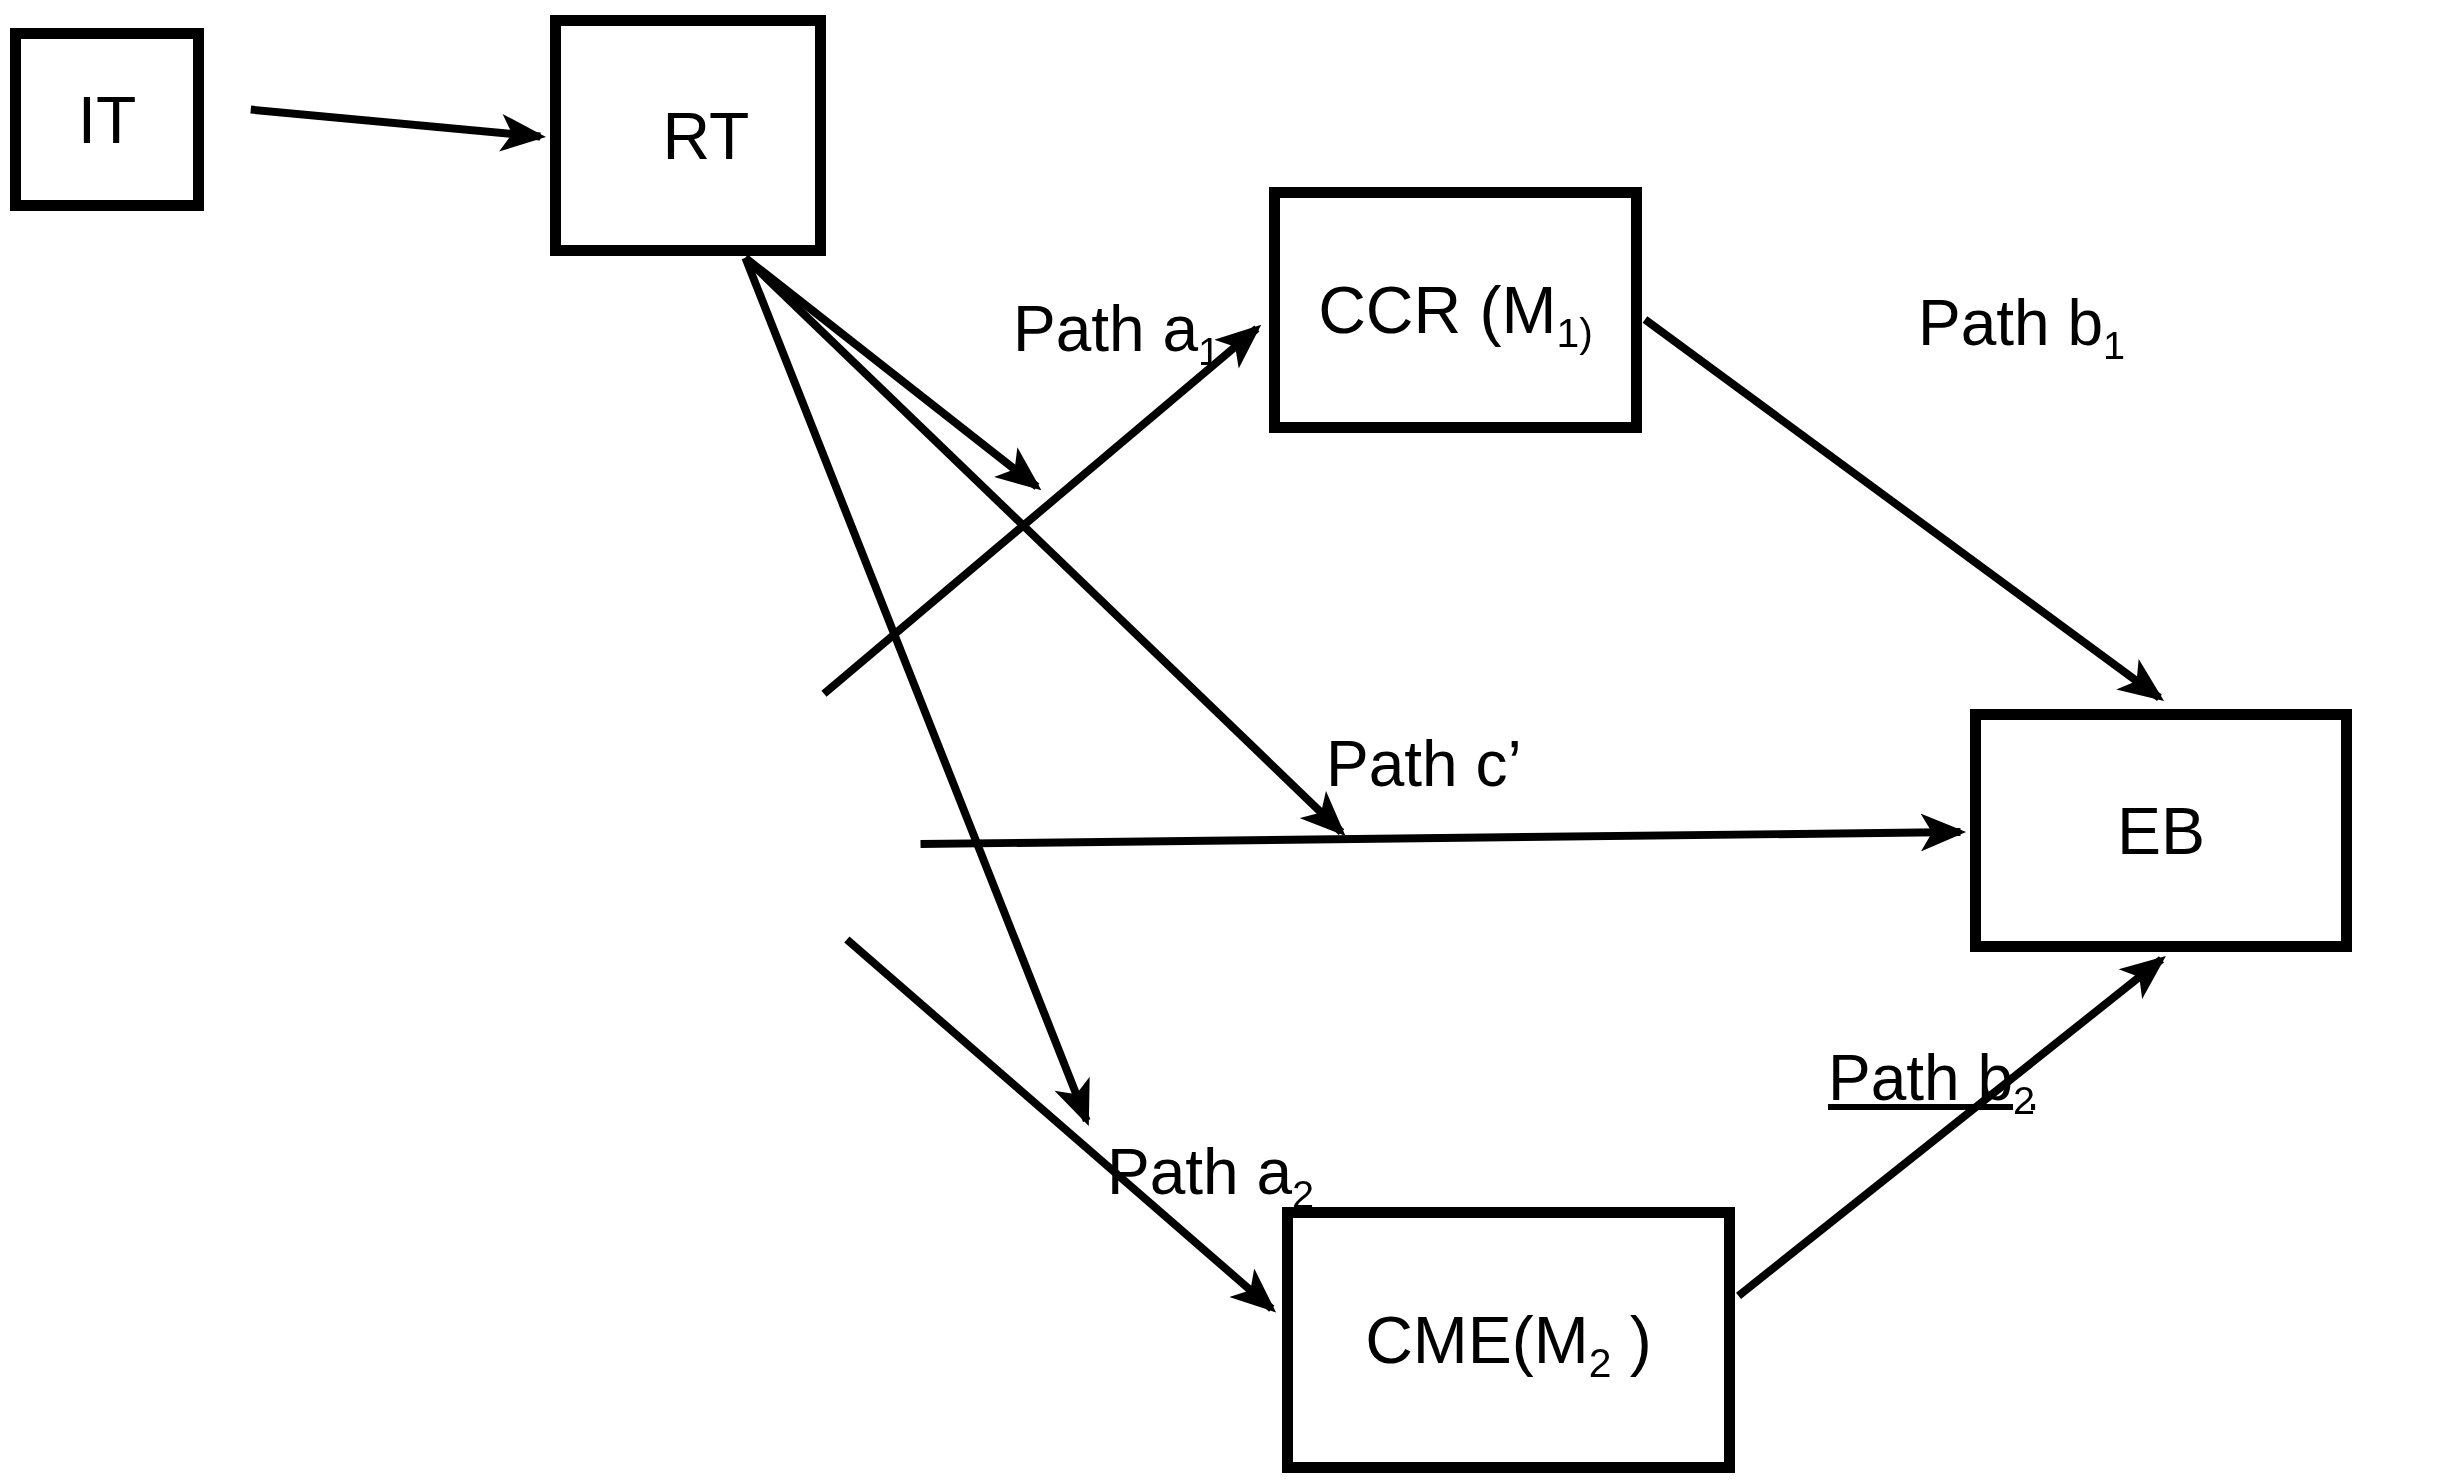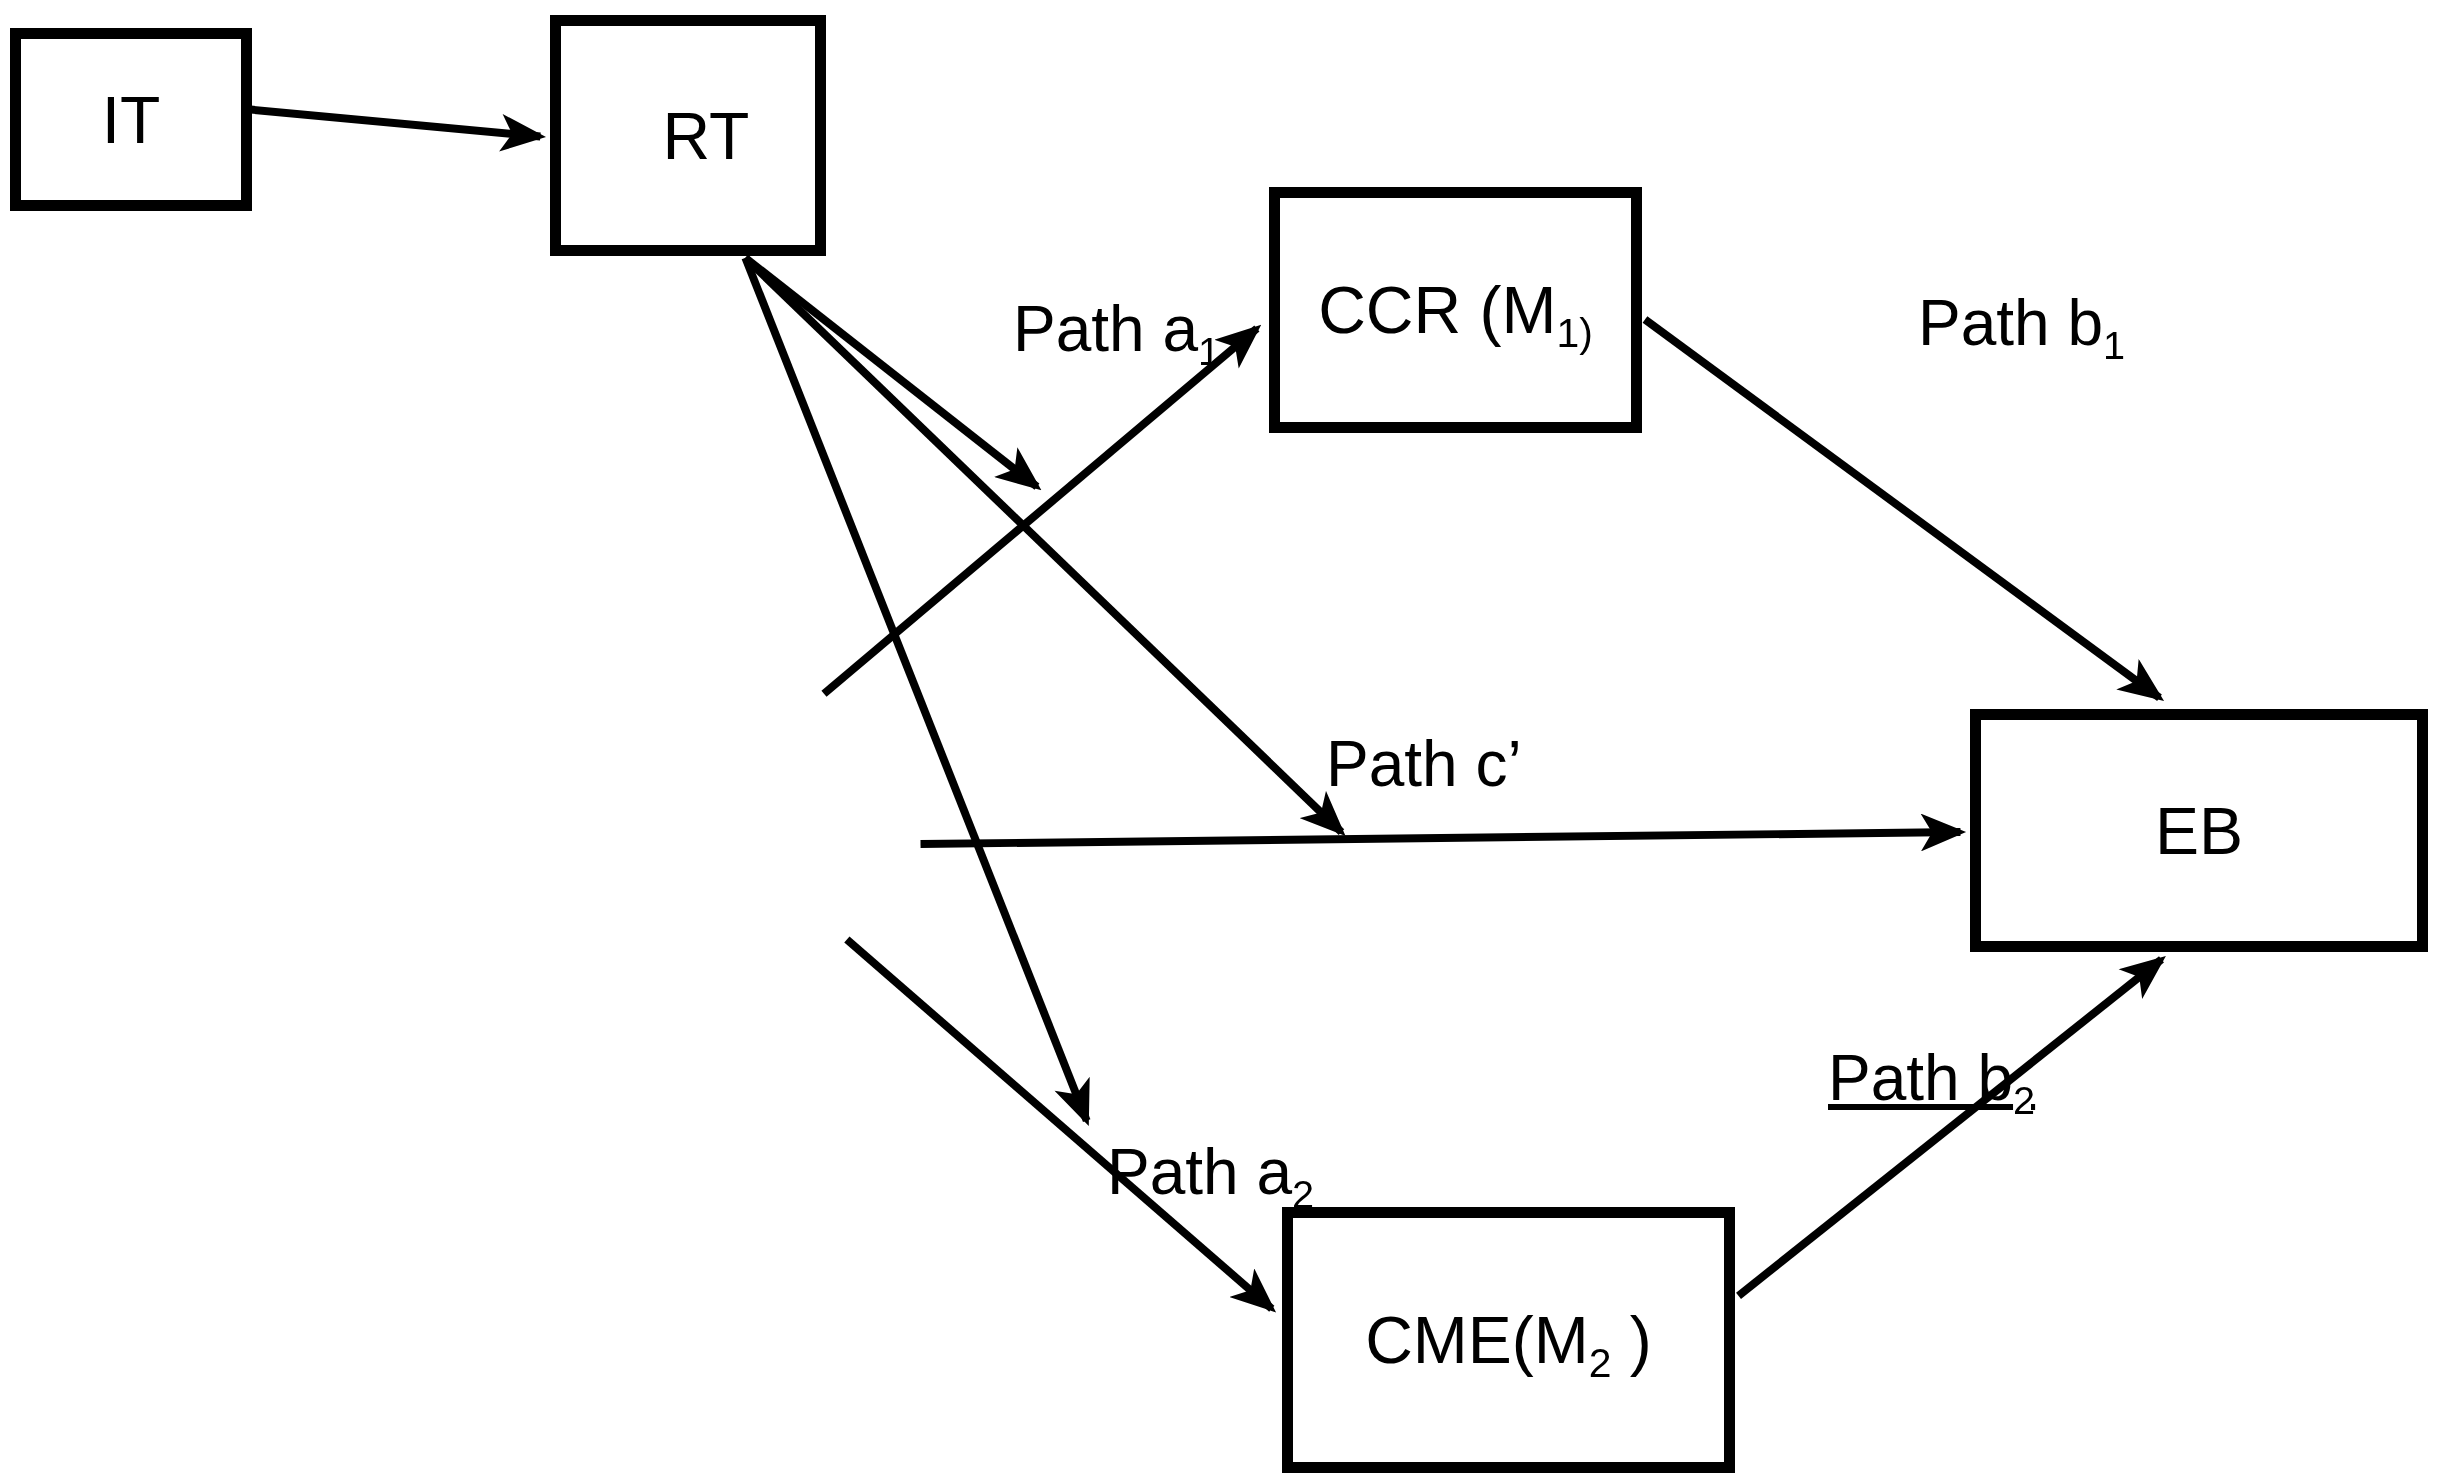--- a/index.html
+++ b/index.html
@@ -43,25 +43,25 @@
     position: absolute;
     font-size: 64px;
     line-height: 1;
     white-space: nowrap;
   }
   sub {
     font-size: 0.62em;
     line-height: 0;
   }
   
-  .box-it  { left: 10px;   top: 28px;   width: 242px; height: 183px; }
+  .box-it  { left: 10px;   top: 28px;   width: 194px; height: 183px; }
   .box-rt  { left: 550px;  top: 15px;   width: 276px; height: 241px; padding-left: 36px; }
   .box-ccr { left: 1269px; top: 187px;  width: 373px; height: 246px; }
   .box-cca { left: 451px;  top: 697px;  width: 468px; height: 239px; }
-  .box-eb  { left: 1970px; top: 709px;  width: 458px; height: 243px; }
+  .box-eb  { left: 1970px; top: 709px;  width: 382px; height: 243px; }
   .box-cme { left: 1282px; top: 1207px; width: 453px; height: 266px; }
   
   .label-a1 { left: 1013px; top: 297px; }
   .label-b1 { left: 1918px; top: 291px; }
   .label-c  { left: 1326px; top: 732px; }
   .label-a2 { left: 1107px; top: 1140px; }
   .label-b2 { left: 1828px; top: 1046px; text-decoration: underline; }
 </style>
 </head>
 <body>

